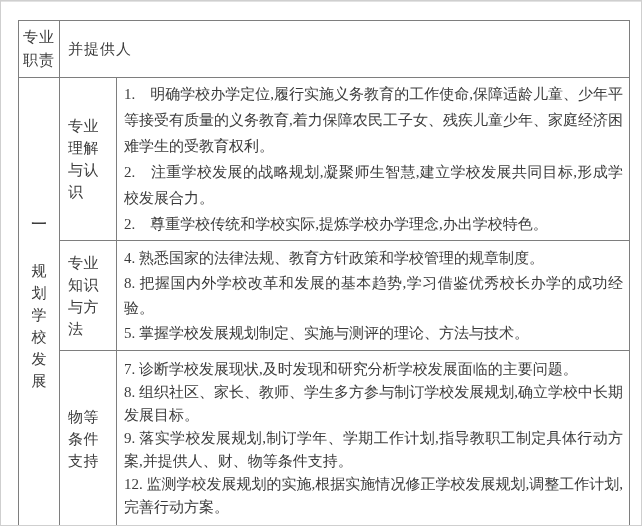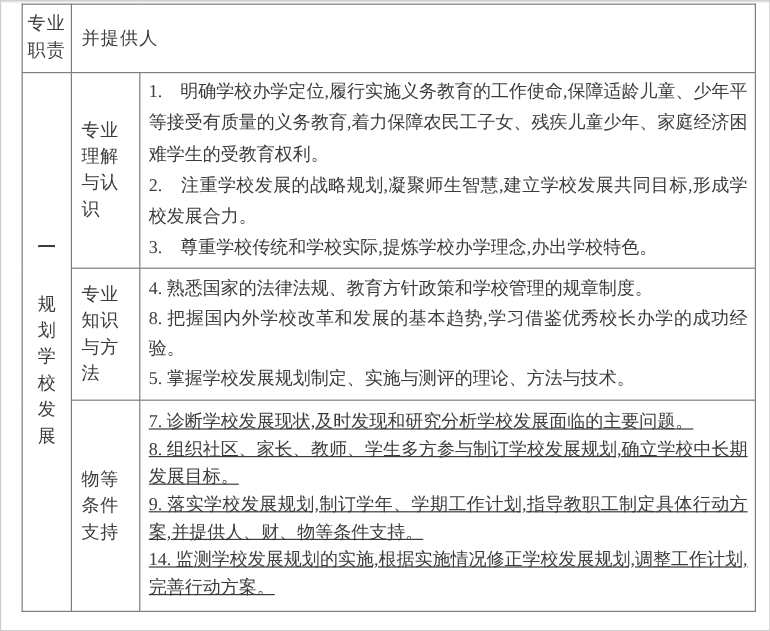--- a/index.html
+++ b/index.html
@@ -13,21 +13,21 @@
     width: 640px;
     height: 524px;
     background: #ffffff;
     border: 1px solid #cfcfcf;
     box-shadow: inset 0 1px 0 #e2e2e2;
     overflow: hidden;
   }
   table.std-table {
     position: absolute;
     left: 17px;
-    top: 2px;
+    top: 19px;
     width: 611px;
     height: 504px;
     border-collapse: collapse;
     table-layout: fixed;
     color: #3c3c3c;
   }
   table.std-table td {
     border: 1px solid #7e7e7e;
     font-size: 15px;
     vertical-align: middle;
@@ -85,21 +85,21 @@
     padding: 3px 6px 3px 7px;
     vertical-align: middle;
   }
   td.cell-content p {
     margin: 0;
     text-align: justify;
     word-break: break-all;
   }
   tr.tr-r0 td.cell-content p { line-height: 26px; }
   tr.tr-r1 td.cell-content p { line-height: 25px; }
-  tr.tr-r2 td.cell-content p { line-height: 23px; text-decoration: underline; }
+  tr.tr-r2 td.cell-content p { line-height: 23px; }
 </style>
 </head>
 <body>
 
 <div class="page">
   <table class="std-table">
     <colgroup>
       <col class="c-group">
       <col class="c-label">
       <col class="c-content">
@@ -119,37 +119,37 @@
             <span class="vchar">学</span>
             <span class="vchar">校</span>
             <span class="vchar">发</span>
             <span class="vchar">展</span>
           </div>
         </td>
         <td class="cell-label">专业理解与认识</td>
         <td class="cell-content">
           <p>1.　明确学校办学定位,履行实施义务教育的工作使命,保障适龄儿童、少年平等接受有质量的义务教育,着力保障农民工子女、残疾儿童少年、家庭经济困难学生的受教育权利。</p>
           <p>2.　注重学校发展的战略规划,凝聚师生智慧,建立学校发展共同目标,形成学校发展合力。</p>
-          <p>3.　尊重学校传统和学校实际,提炼学校办学理念,办出学校特色。</p>
+          <p>2.　尊重学校传统和学校实际,提炼学校办学理念,办出学校特色。</p>
         </td>
       </tr>
 
       <tr class="tr-r1">
         <td class="cell-label">专业知识与方法</td>
         <td class="cell-content">
           <p>4. 熟悉国家的法律法规、教育方针政策和学校管理的规章制度。</p>
           <p>8. 把握国内外学校改革和发展的基本趋势,学习借鉴优秀校长办学的成功经验。</p>
           <p>5. 掌握学校发展规划制定、实施与测评的理论、方法与技术。</p>
         </td>
       </tr>
 
       <tr class="tr-r2">
         <td class="cell-label">物等条件支持</td>
         <td class="cell-content">
           <p>7. 诊断学校发展现状,及时发现和研究分析学校发展面临的主要问题。</p>
           <p>8. 组织社区、家长、教师、学生多方参与制订学校发展规划,确立学校中长期发展目标。</p>
           <p>9. 落实学校发展规划,制订学年、学期工作计划,指导教职工制定具体行动方案,并提供人、财、物等条件支持。</p>
-          <p>14. 监测学校发展规划的实施,根据实施情况修正学校发展规划,调整工作计划,完善行动方案。</p>
+          <p>12. 监测学校发展规划的实施,根据实施情况修正学校发展规划,调整工作计划,完善行动方案。</p>
         </td>
       </tr>
     </tbody>
   </table>
 </div>
 
 </body></html>

